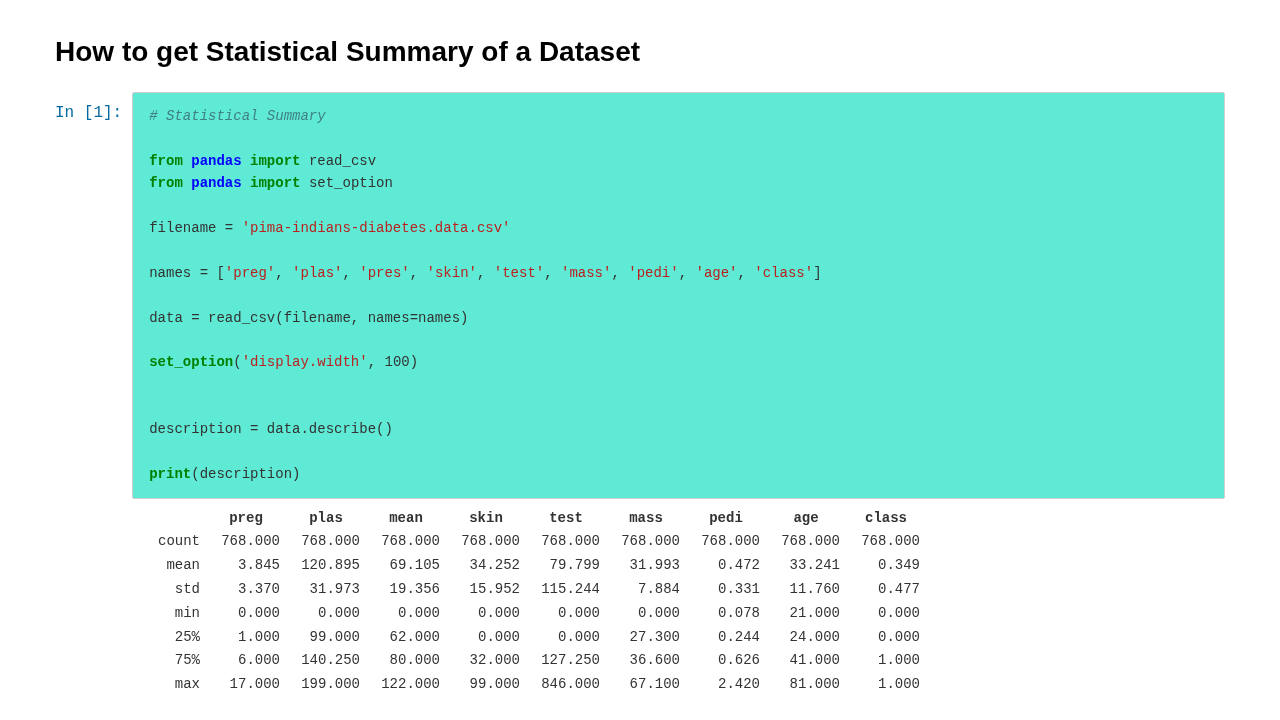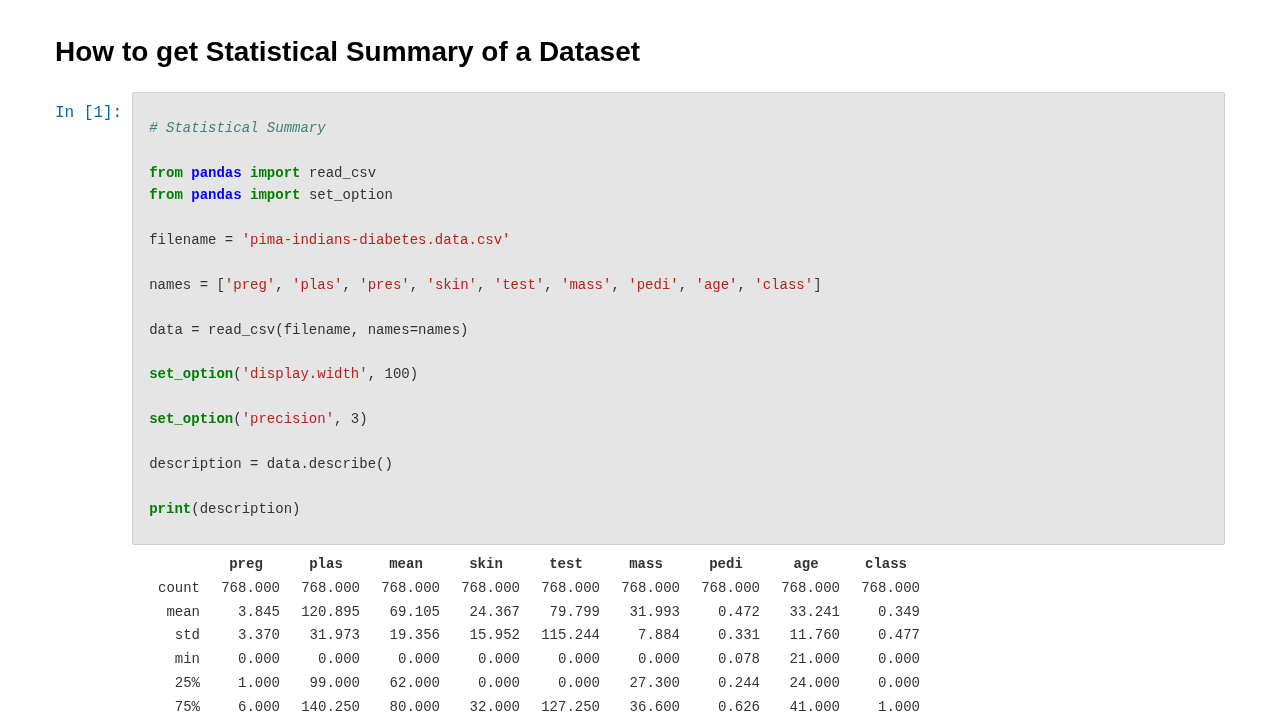--- a/index.html
+++ b/index.html
@@ -40,22 +40,22 @@
       min-width: 75px;
       padding-top: 12px;
       text-align: right;
       padding-right: 10px;
     }
 
     .code-cell {
       flex: 1;
       border: 1px solid #cfcfcf;
       border-radius: 2px;
-      background: #e5e5e5;
-      padding: 24px 16px;
+      background: #5eead4;
+      padding: 12px 16px;
       font-family: 'Courier New', Courier, monospace;
       font-size: 14px;
       line-height: 1.6;
     }
 
     .code-line {
       white-space: pre;
     }
 
     .kw-comment { color: #408080; font-style: italic; }
@@ -121,21 +121,20 @@
       <div class="code-line"><span class="kw-from">from</span><span class="kw-normal"> </span><span class="kw-module">pandas</span><span class="kw-normal"> </span><span class="kw-import">import</span><span class="kw-normal"> set_option</span></div>
       <div class="code-line"> </div>
       <div class="code-line"><span class="kw-normal">filename = </span><span class="kw-string">'pima-indians-diabetes.data.csv'</span></div>
       <div class="code-line"> </div>
       <div class="code-line"><span class="kw-normal">names = [</span><span class="kw-string">'preg'</span><span class="kw-normal">, </span><span class="kw-string">'plas'</span><span class="kw-normal">, </span><span class="kw-string">'pres'</span><span class="kw-normal">, </span><span class="kw-string">'skin'</span><span class="kw-normal">, </span><span class="kw-string">'test'</span><span class="kw-normal">, </span><span class="kw-string">'mass'</span><span class="kw-normal">, </span><span class="kw-string">'pedi'</span><span class="kw-normal">, </span><span class="kw-string">'age'</span><span class="kw-normal">, </span><span class="kw-string">'class'</span><span class="kw-normal">]</span></div>
       <div class="code-line"> </div>
       <div class="code-line"><span class="kw-normal">data = read_csv(filename, names=names)</span></div>
       <div class="code-line"> </div>
       <div class="code-line"><span class="kw-function">set_option</span><span class="kw-normal">(</span><span class="kw-string">'display.width'</span><span class="kw-normal">, 100)</span></div>
       <div class="code-line"> </div>
-      <div class="code-line"><span class="kw-function">set_option</span><span class="kw-normal">(</span><span class="kw-string">'precision'</span><span class="kw-normal">, 3)</span></div>
       <div class="code-line"> </div>
       <div class="code-line"><span class="kw-normal">description = data.describe()</span></div>
       <div class="code-line"> </div>
       <div class="code-line"><span class="kw-function">print</span><span class="kw-normal">(description)</span></div>
     </div>
   </div>
 
   <div class="output-section">
     <table class="output-table">
       <thead>
@@ -163,21 +162,21 @@
             <td>768.000</td>
             <td>768.000</td>
             <td>768.000</td>
             <td>768.000</td>
           </tr>
           <tr>
             <td class="row-header">mean</td>
             <td>3.845</td>
             <td>120.895</td>
             <td>69.105</td>
-            <td>24.367</td>
+            <td>34.252</td>
             <td>79.799</td>
             <td>31.993</td>
             <td>0.472</td>
             <td>33.241</td>
             <td>0.349</td>
           </tr>
           <tr>
             <td class="row-header">std</td>
             <td>3.370</td>
             <td>31.973</td>

